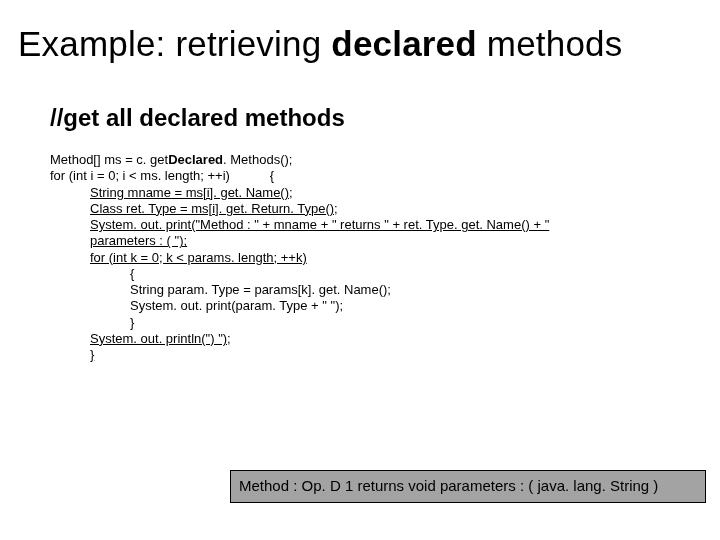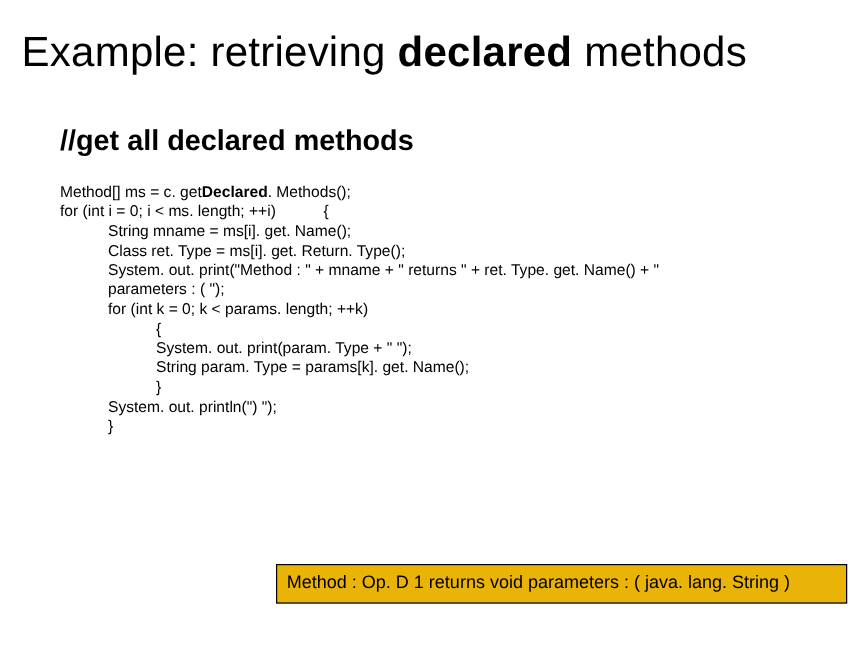--- a/index.html
+++ b/index.html
@@ -42,30 +42,30 @@
     top: 152px;
     left: 50px;
     right: 20px;
     font-size: 13px;
     line-height: 1.25;
     font-family: Arial, Helvetica, sans-serif;
     font-weight: 400;
   }
   .code .b { font-weight: 700; }
   .l0 { margin-left: 0px; }
-  .l1 { margin-left: 40px; }
+  .l1 { margin-left: 40px; text-decoration: underline; }
   .l2 { margin-left: 80px; }
   .line { white-space: pre-wrap; }
   .outputbox {
     position: absolute;
     left: 230px;
     top: 470px;
     width: 476px;
     border: 1.5px solid #000;
-    background: #eab308;
+    background: #a3a3a3;
     font-size: 15px;
     line-height: 1.35;
     padding: 5px 8px 6px 8px;
     font-family: Arial, Helvetica, sans-serif;
     box-sizing: border-box;
   }
 </style>
 </head>
 <body>
 
@@ -79,22 +79,22 @@
 
   <div class="code">
     <div class="line l0"><span>Method[] ms = c. get</span><span class="b">Declared</span><span>. Methods();</span></div>
     <div class="line l0">for (int i = 0; i &lt; ms. length; ++i)           {</div>
     <div class="line l1">String mname = ms[i]. get. Name();</div>
     <div class="line l1">Class ret. Type = ms[i]. get. Return. Type();</div>
     <div class="line l1">System. out. print("Method : " + mname + " returns " + ret. Type. get. Name() + "</div>
     <div class="line l1">parameters : ( ");</div>
     <div class="line l1">for (int k = 0; k &lt; params. length; ++k)</div>
     <div class="line l2">{</div>
+    <div class="line l2">String param. Type = params[k]. get. Name();</div>
     <div class="line l2">System. out. print(param. Type + " ");</div>
-    <div class="line l2">String param. Type = params[k]. get. Name();</div>
     <div class="line l2">}</div>
     <div class="line l1">System. out. println(") ");</div>
     <div class="line l1">}</div>
   </div>
 
   <div class="outputbox">
     <div>Method : Op. D 1 returns void parameters : ( java. lang. String )</div>
   </div>
 
 </div>

